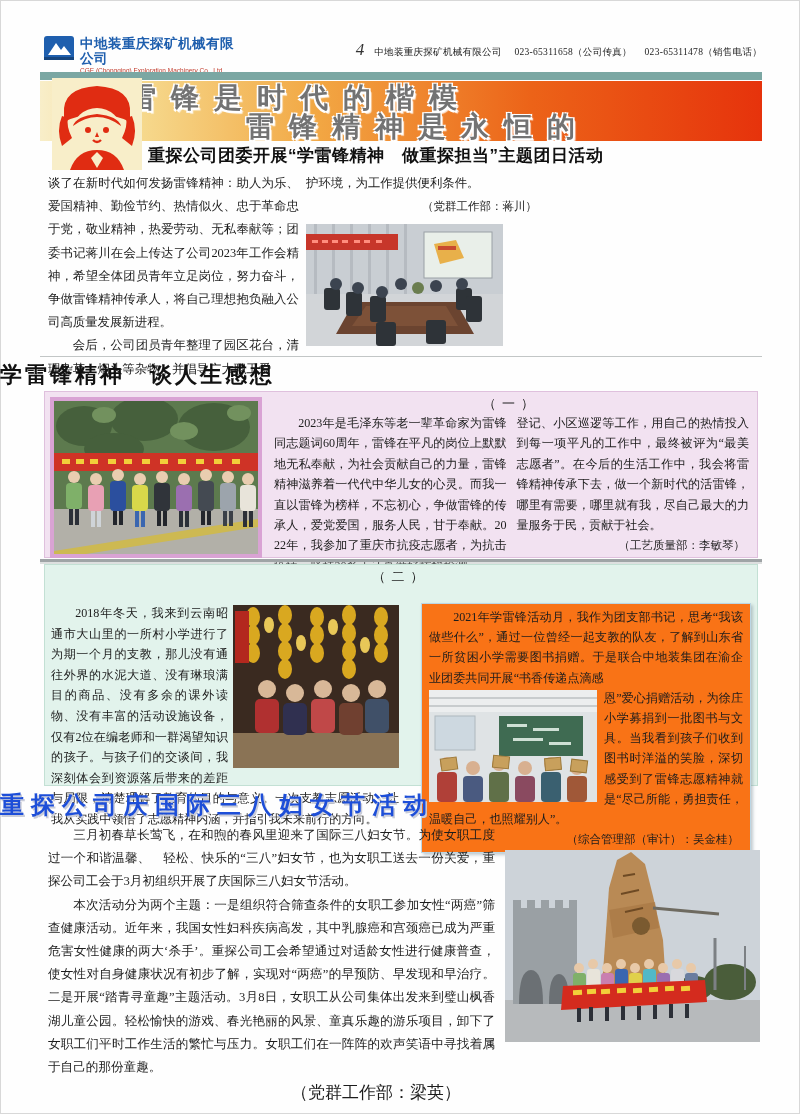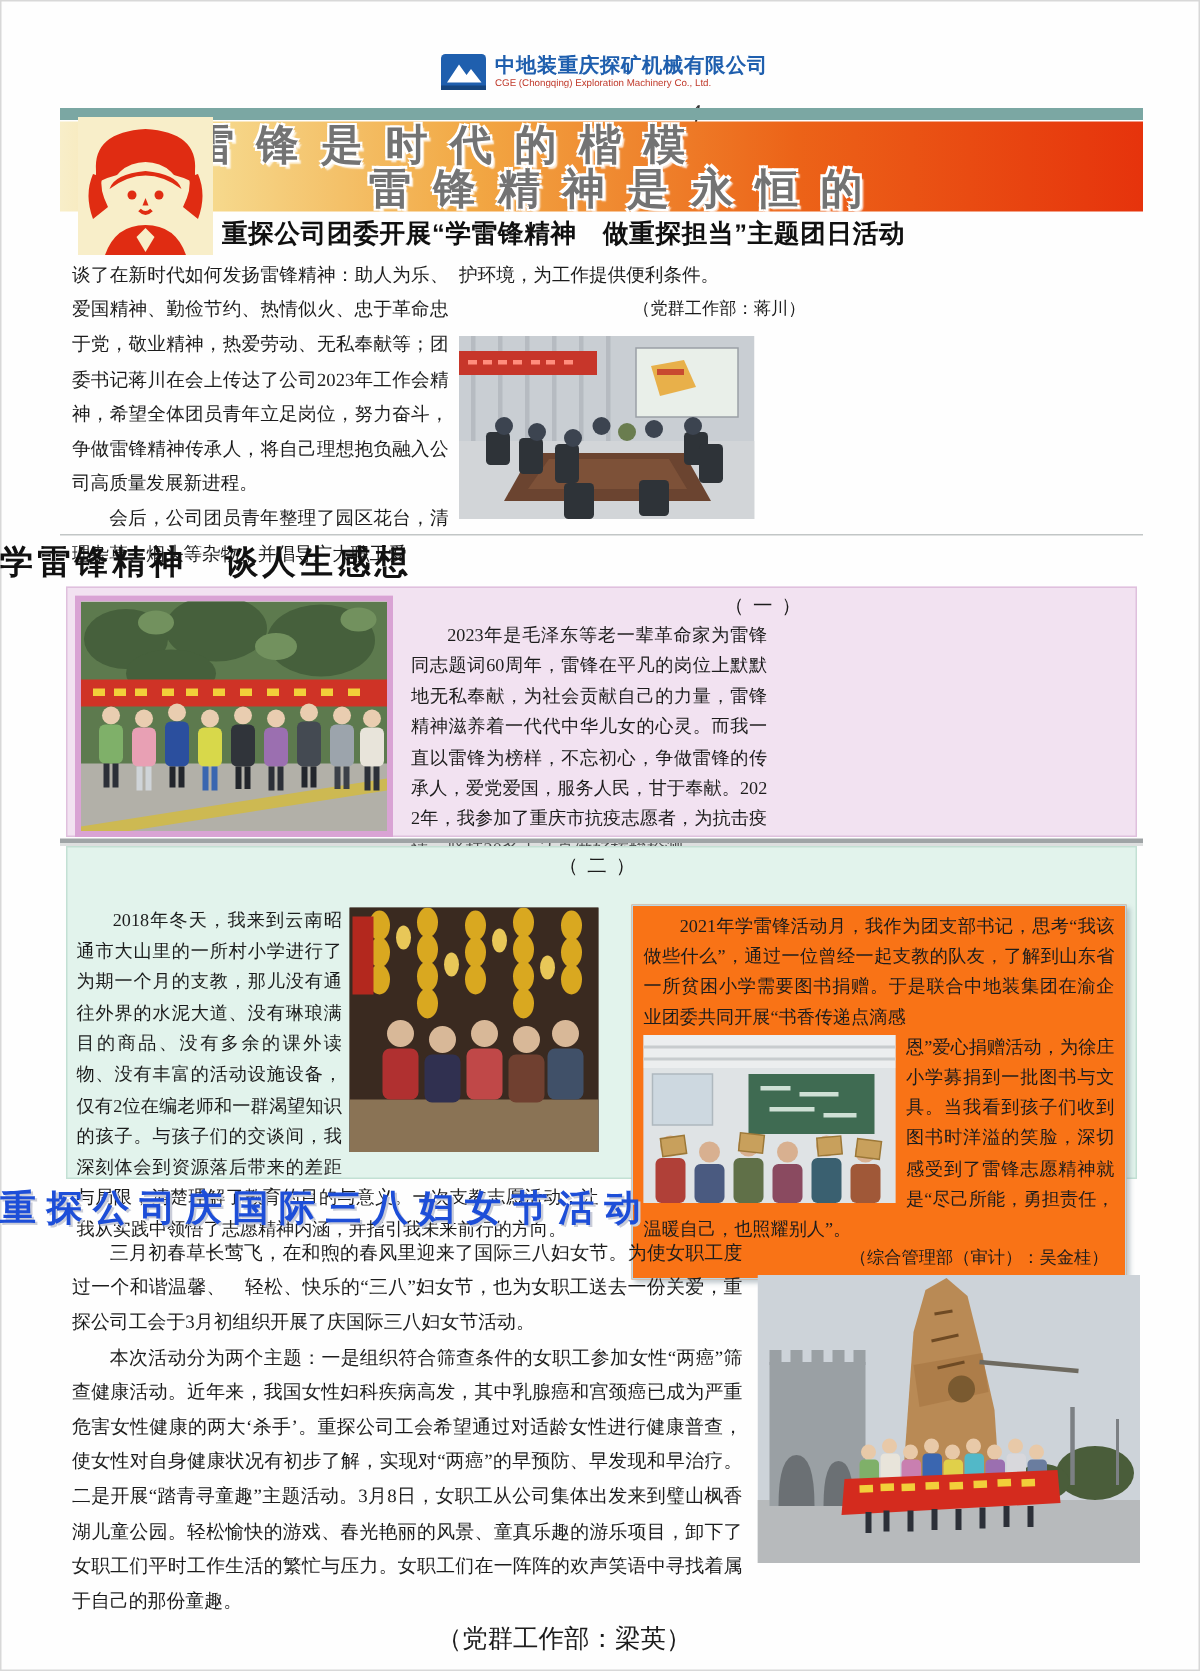--- a/index.html
+++ b/index.html
@@ -1,20 +1,20 @@
 <!DOCTYPE html>
 <html><head>
 <meta charset="utf-8">
 <style>
   html,body{margin:0;padding:0;background:#e9e9e9;}
   .page{position:relative;width:800px;height:1114px;margin:0 auto;background:#fefefe;
         overflow:hidden;font-family:"Liberation Serif","DejaVu Serif",serif;color:#1c1c1c;
         box-shadow:inset 0 0 0 1px #d8d8d8;}
   
-  .masthead{position:absolute;top:36px;left:44px;right:38px;height:36px;display:flex;align-items:center;flex-direction:column;}
+  .masthead{position:absolute;top:36px;left:44px;right:38px;height:36px;display:flex;align-items:flex-start;}
   .logo-block{display:flex;gap:6px;align-items:flex-start;}
   .logo-mark{width:30px;height:26px;}
   .logo-text .cn{font-family:"Liberation Sans","DejaVu Sans",sans-serif;font-weight:bold;
         color:#1f5fae;font-size:13.5px;letter-spacing:.5px;line-height:15px;}
   .logo-text .en{color:#c03a2b;font-size:6.5px;font-family:"Liberation Sans",sans-serif;line-height:9px;}
   .page-num{font-style:italic;font-size:17px;color:#333;margin:4px 0 0 120px;}
   .contact{margin-left:auto;margin-top:10px;font-size:9.5px;color:#222;white-space:nowrap;letter-spacing:.3px;}
   .contact span{margin-left:10px;}
   .teal-bar{position:absolute;top:72px;left:40px;right:38px;height:8px;background:#7ba7a3;}
   
@@ -268,20 +268,24 @@
             </g>
         </g>
       </svg>
     </div>
     <div class="p1-text">
       <p class="part-label">（一）</p>
       <div class="p1-cols">
         <div class="p1c">
           <p class="bodyp indent">2023年是毛泽东等老一辈革命家为雷锋同志题词60周年，雷锋在平凡的岗位上默默地无私奉献，为社会贡献自己的力量，雷锋精神滋养着一代代中华儿女的心灵。而我一直以雷锋为榜样，不忘初心，争做雷锋的传承人，爱党爱国，服务人民，甘于奉献。2022年，我参加了重庆市抗疫志愿者，为抗击疫情，坚持20多天认真做好核酸检测</p>
         </div>
+        <div class="p1c">
+          <p class="bodyp">登记、小区巡逻等工作，用自己的热情投入到每一项平凡的工作中，最终被评为“最美志愿者”。在今后的生活工作中，我会将雷锋精神传承下去，做一个新时代的活雷锋，哪里有需要，哪里就有我，尽自己最大的力量服务于民，贡献于社会。</p>
+          <p class="byline">（工艺质量部：李敏琴）</p>
+        </div>
       </div>
     </div>
   </div>
 
   <div class="divider"></div>
 
   <div class="mint-box">
     <p class="part-label">（二）</p>
     <div class="p2-wrap">
       <div class="p2-left">

